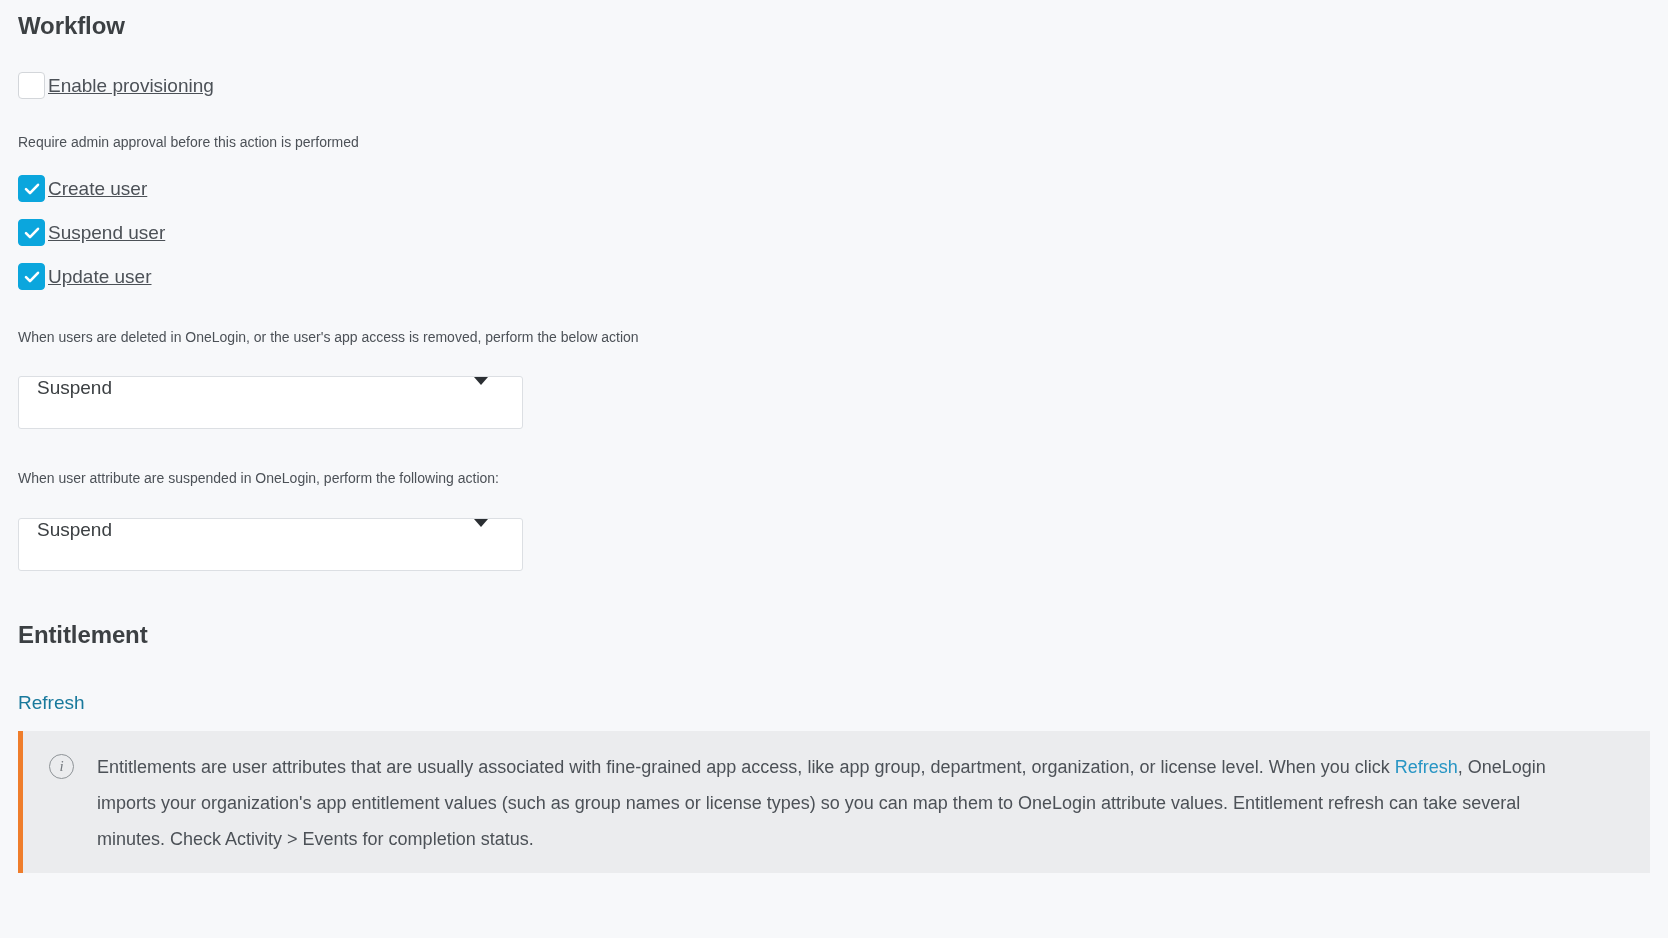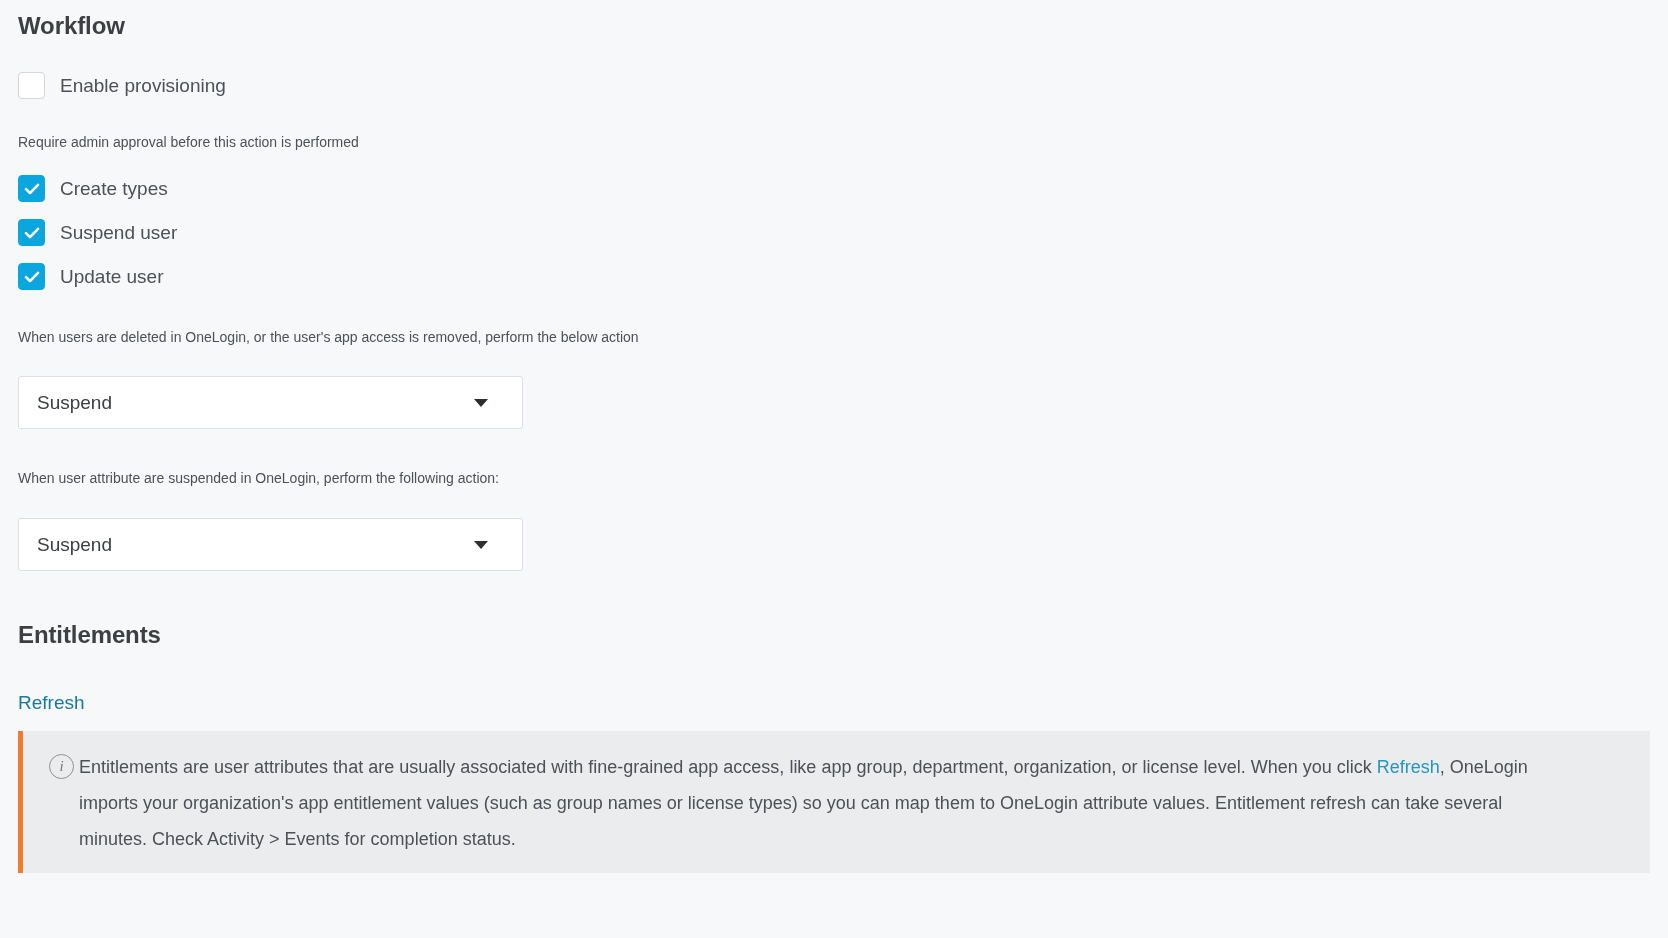--- a/index.html
+++ b/index.html
@@ -59,45 +59,45 @@
     border: 1px solid #0ba6dd;
   }
   .cb.checked svg {
     position: absolute;
     left: 50%;
     top: 50%;
     transform: translate(-50%, -50%);
   }
 
   .check-label {
-    margin-left: 15px;
+    margin-left: 3px;
     font-size: 19px;
     color: #4c5157;
     white-space: nowrap;
+    text-decoration: underline;
   }
 
   .body-text {
     position: absolute;
     left: 18px;
     font-size: 14px;
     color: #4c5157;
     white-space: nowrap;
   }
 
   
   .dropdown {
     position: absolute;
     left: 18px;
     width: 505px;
     height: 53px;
     background: #ffffff;
     border: 1px solid #dcdfe3;
     border-radius: 3px;
     display: flex;
-    align-items: center;
     padding: 0 16px 0 18px;
     cursor: pointer;
   }
   .dropdown .dd-value {
     font-size: 19px;
     color: #3c4043;
     flex: 1 1 auto;
     white-space: nowrap;
   }
   .dropdown .dd-arrow {
@@ -150,21 +150,21 @@
     font-family: "Liberation Serif", serif;
     font-style: italic;
     display: flex;
     align-items: center;
     justify-content: center;
     margin-top: 5px;
     margin-left: 6px;
   }
 
   .info-text {
-    margin-left: 5px;
+    margin-left: 23px;
     font-size: 18px;
     line-height: 36px;
     color: #4c5157;
     max-width: 1480px;
   }
   .info-text .inline-link {
     color: #2795c4;
     text-decoration: none;
     cursor: pointer;
   }
@@ -182,21 +182,21 @@
   </div>
 
   <div class="body-text" style="top: 134px;">Require admin approval before this action is performed</div>
 
   <div class="check-row" style="top: 175px;">
     <span class="cb checked">
       <svg width="18" height="18" viewBox="0 0 18 18" aria-hidden="true">
         <polyline points="3,9.2 7,13.2 15,4.8" fill="none" stroke="#ffffff" stroke-width="2.6" stroke-linecap="round" stroke-linejoin="round"></polyline>
       </svg>
     </span>
-    <span class="check-label">Create types</span>
+    <span class="check-label">Create user</span>
   </div>
 
   <div class="check-row" style="top: 219px;">
     <span class="cb checked">
       <svg width="18" height="18" viewBox="0 0 18 18" aria-hidden="true">
         <polyline points="3,9.2 7,13.2 15,4.8" fill="none" stroke="#ffffff" stroke-width="2.6" stroke-linecap="round" stroke-linejoin="round"></polyline>
       </svg>
     </span>
     <span class="check-label">Suspend user</span>
   </div>
@@ -217,21 +217,21 @@
     <span class="dd-arrow"></span>
   </div>
 
   <div class="body-text" style="top: 470px;">When user attribute are suspended in OneLogin, perform the following action:</div>
 
   <div class="dropdown" style="top: 518px;">
     <span class="dd-value">Suspend</span>
     <span class="dd-arrow"></span>
   </div>
 
-  <div class="section-heading entitlements-heading">Entitlements</div>
+  <div class="section-heading entitlements-heading">Entitlement</div>
 
   <a class="refresh-link" href="#">Refresh</a>
 
   <div class="info-box">
     <span class="info-icon">i</span>
     <div class="info-text">
       <span>Entitlements are user attributes that are usually associated with fine-grained app access, like app group, department, organization, or license level. When you click </span><a class="inline-link" href="#">Refresh</a><span>, OneLogin imports your organization's app entitlement values (such as group names or license types) so you can map them to OneLogin attribute values. Entitlement refresh can take several minutes. Check Activity &gt; Events for completion status.</span>
     </div>
   </div>
 

